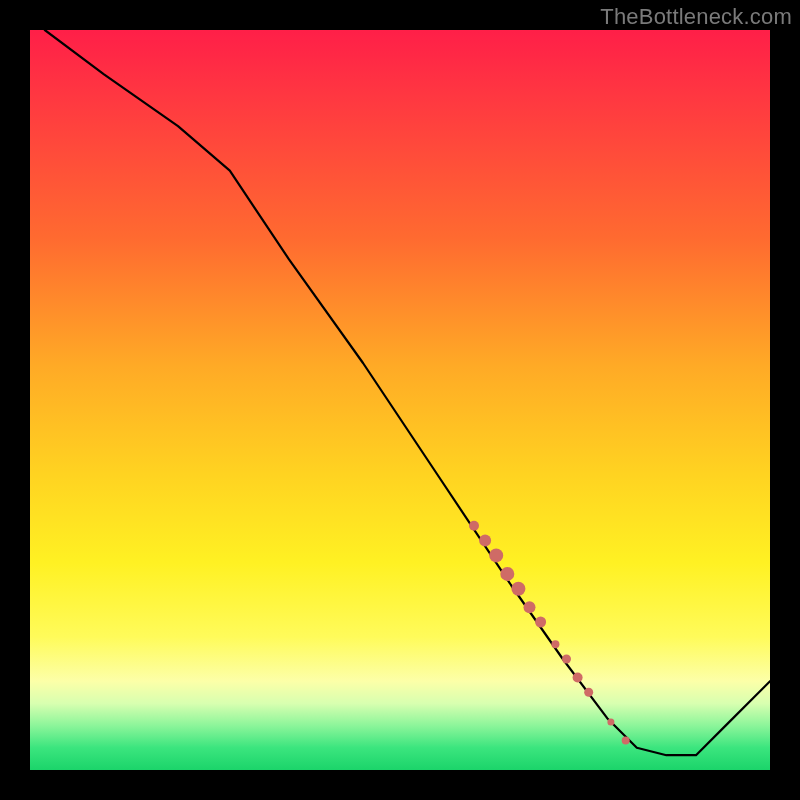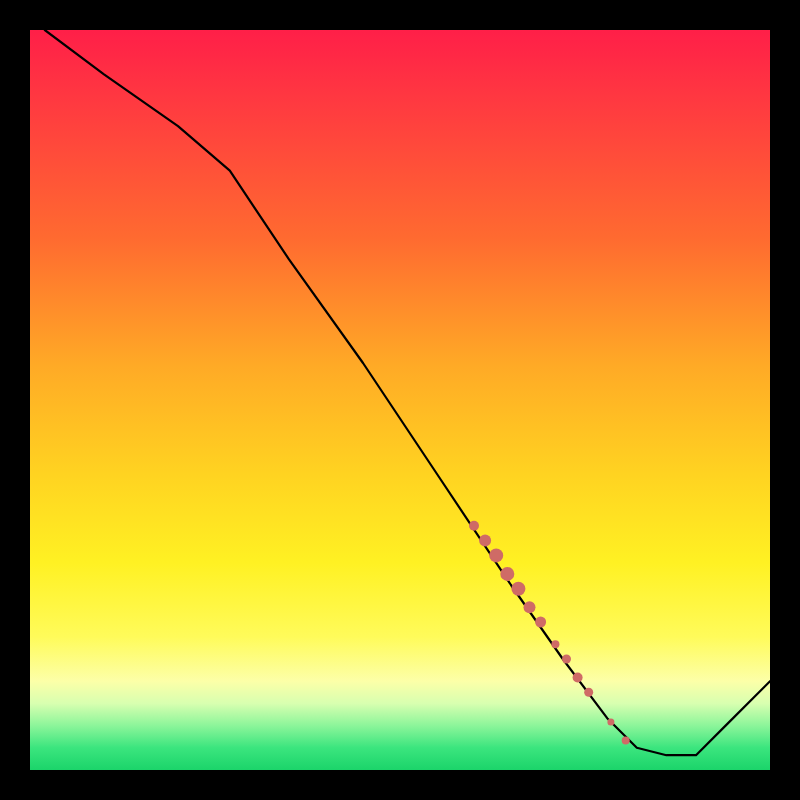--- a/index.html
+++ b/index.html
@@ -89,13 +89,14 @@
           <circle cx="525.4" cy="614.2" r="4.0" fill="#cf6b66"></circle>
           <circle cx="536.5" cy="629.0" r="4.5" fill="#cf6b66"></circle>
           <circle cx="547.6" cy="647.5" r="5.0" fill="#cf6b66"></circle>
           <circle cx="558.7" cy="662.3" r="4.5" fill="#cf6b66"></circle>
           <circle cx="580.9" cy="691.9" r="3.5" fill="#cf6b66"></circle>
           <circle cx="595.7" cy="710.4" r="4.0" fill="#cf6b66"></circle>
         </g>
     </svg>
   </div>
 
+  <div class="watermark">TheBottleneck.com</div>
 </div>
 
 </body></html>

